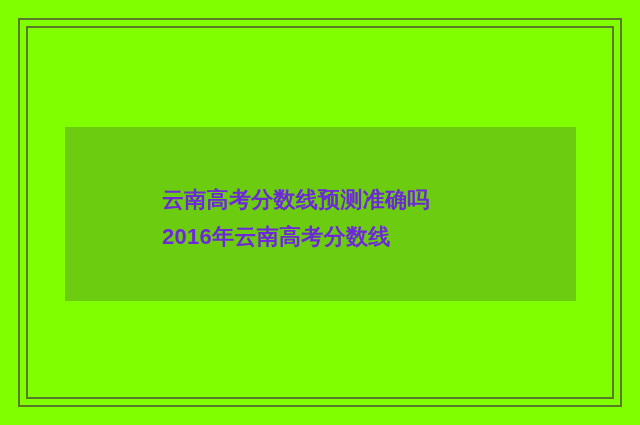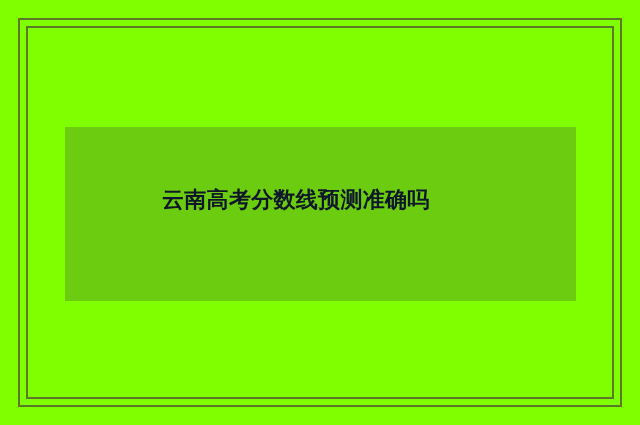--- a/index.html
+++ b/index.html
@@ -57,35 +57,36 @@
   }
 
   
   .headline-block {
     position: absolute;
     left: 97px;          
     top: 54px;           
     width: 400px;
   }
   .headline-line {
-    color: #0f172a;
+    color: #6d28d9;
     font-size: 22px;
     font-weight: bold;
     line-height: 37px;
     letter-spacing: 0.3px;
     white-space: nowrap;
   }
 </style>
 </head>
 <body>
 
 <div id="banner-canvas">
 
   <div class="frame-outer"></div>
   <div class="frame-inner"></div>
 
   <div class="content-panel">
     <div class="headline-block">
       <div class="headline-line">云南高考分数线预测准确吗</div>
+      <div class="headline-line">2016年云南高考分数线</div>
     </div>
   </div>
 
 </div>
 
 </body></html>

